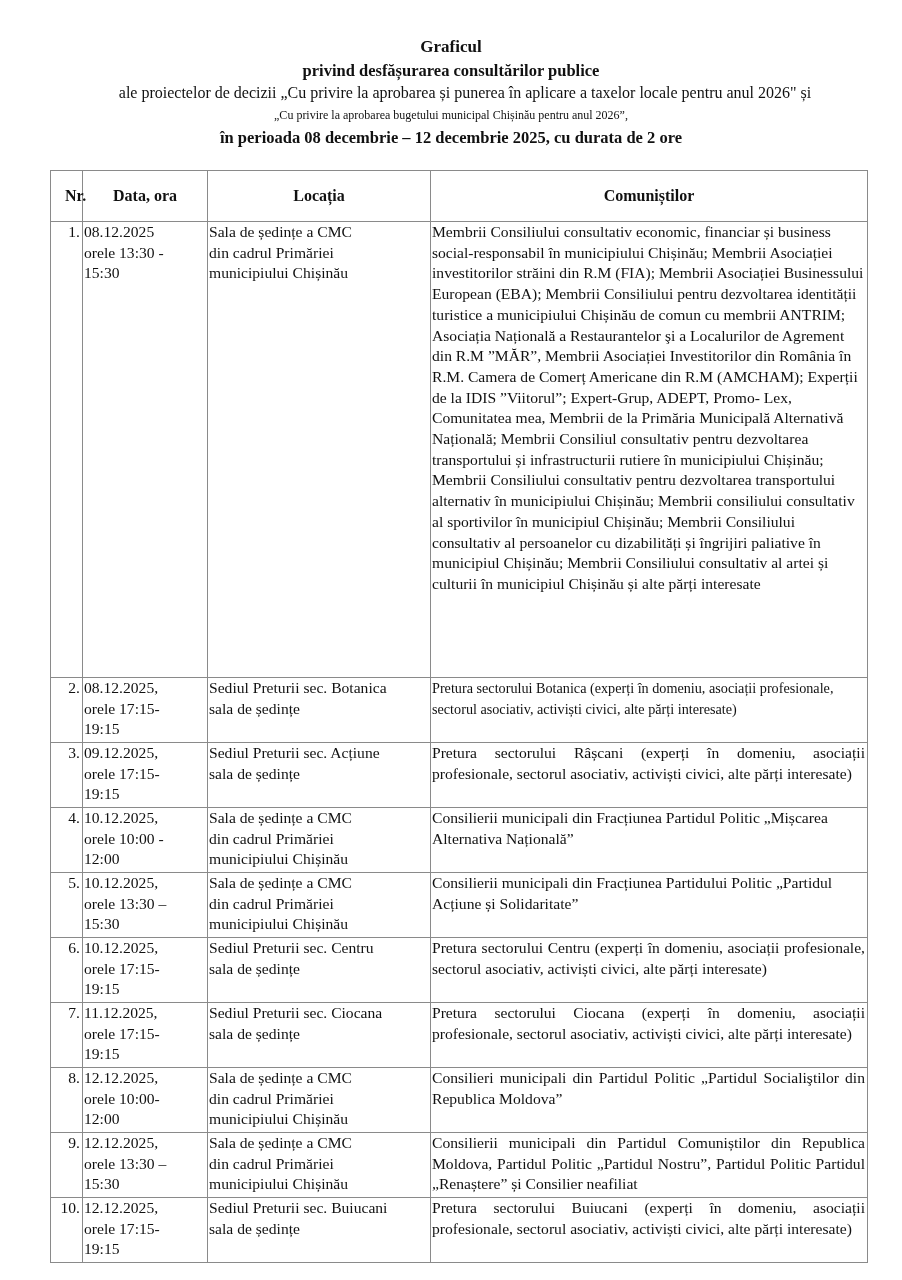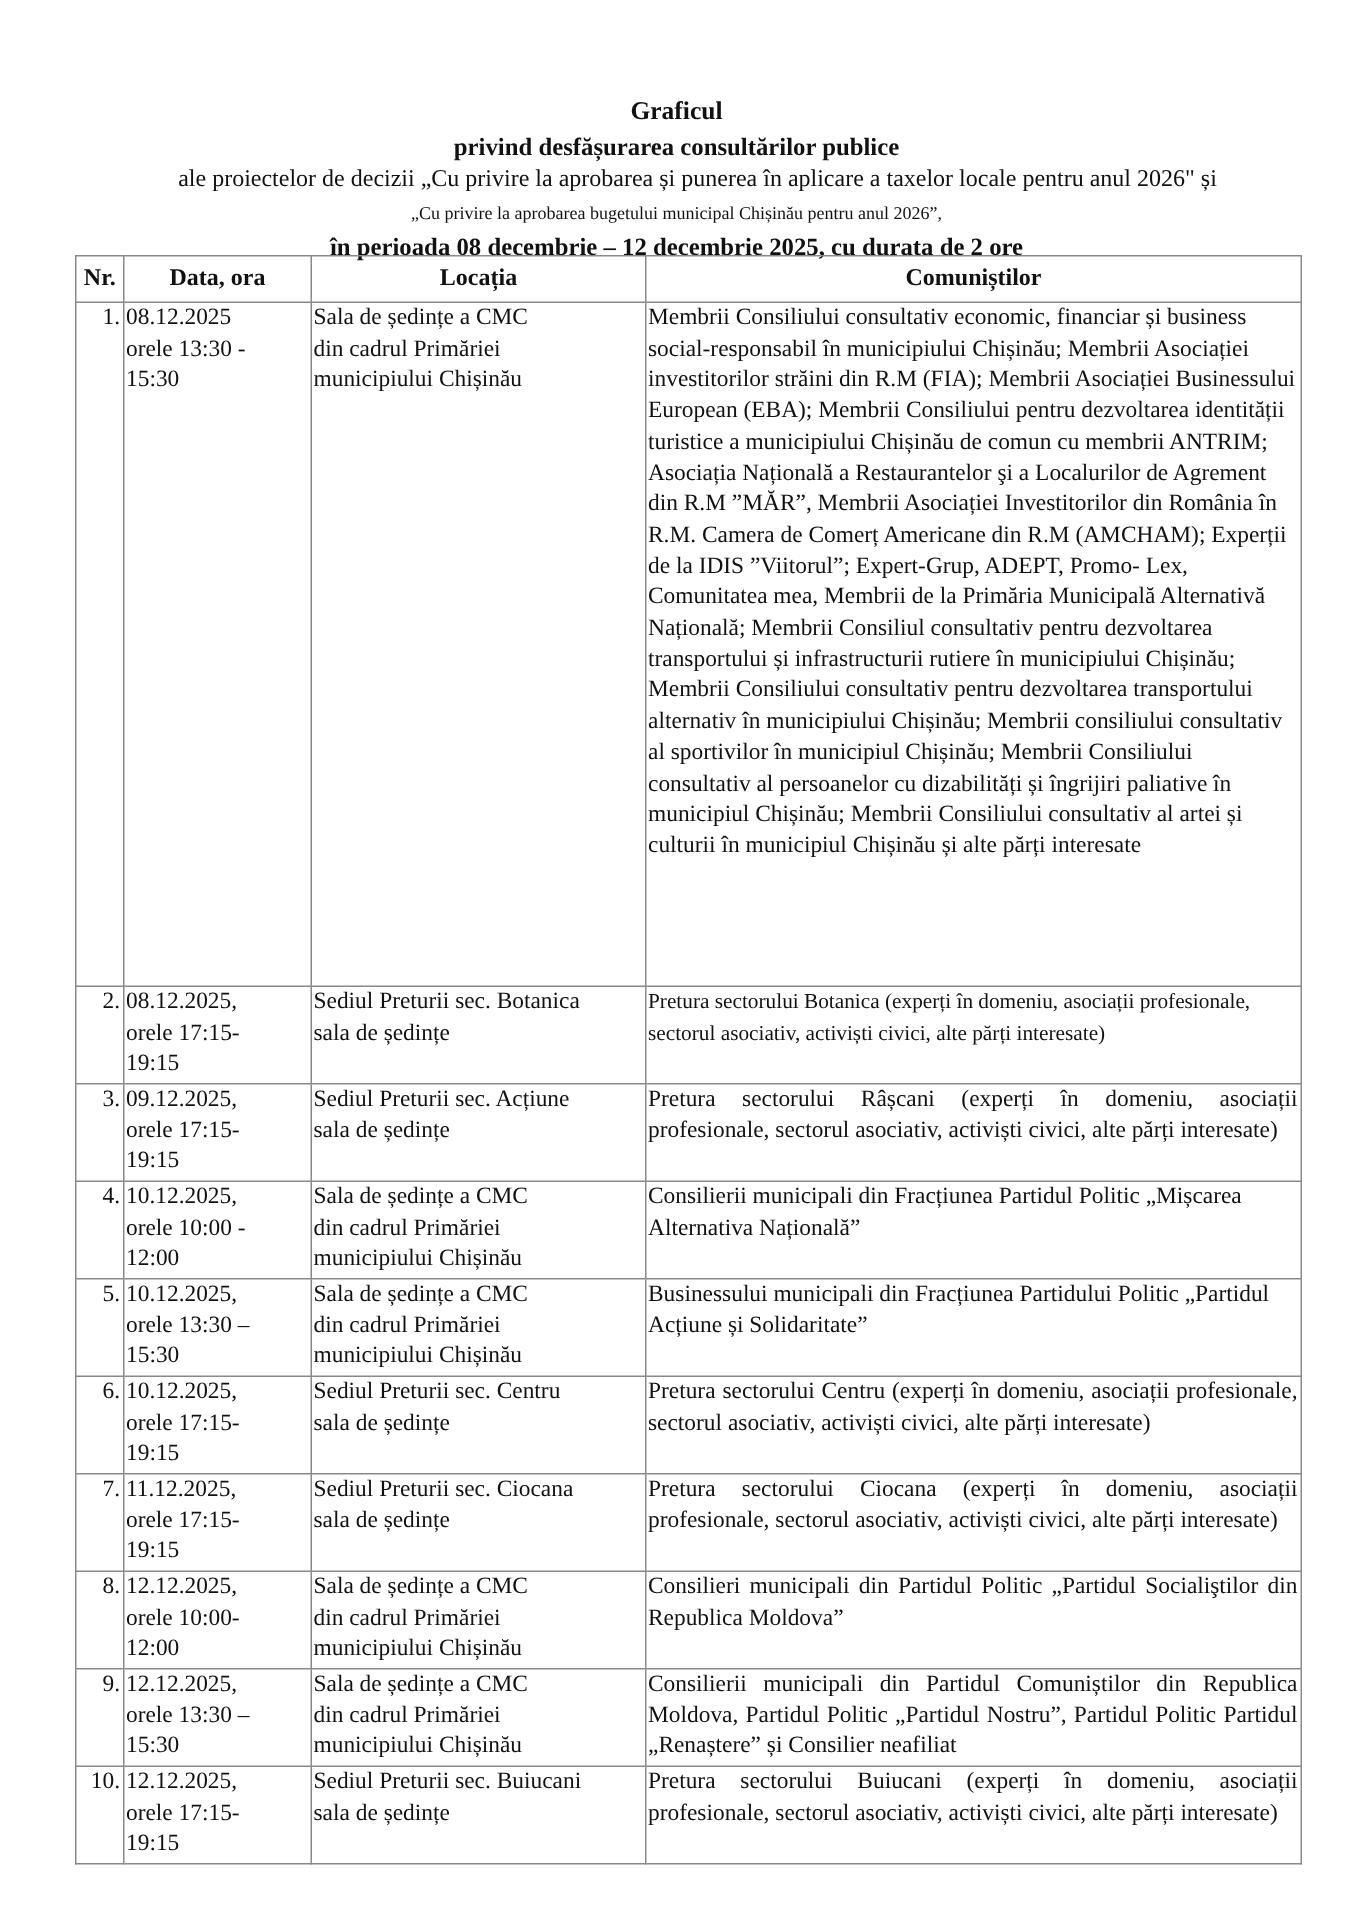--- a/index.html
+++ b/index.html
@@ -1,36 +1,36 @@
 <!DOCTYPE html>
 <html><head>
   <meta charset="utf-8">
   <style>
     html, body { margin: 0; padding: 0; background: #ffffff; }
     body {
       width: 902px; height: 1280px; overflow: hidden; position: relative;
       font-family: "Liberation Serif", serif; color: #111;
     }
-    .header { position: absolute; left: 0; top: 63px; width: 902px; text-align: center; }
+    .header { position: absolute; left: 0; top: 36px; width: 902px; text-align: center; }
     .header .t1 { font-weight: bold; font-size: 17px; line-height: 22px; height: 22px; }
     .header .t2 { font-weight: bold; font-size: 16.5px; line-height: 22px; height: 22px; margin-top: 2px; }
     .header .t3 { font-size: 16px; line-height: 22px; height: 22px; text-align: center; }
     .header .t4 { font-size: 12px; line-height: 22px; height: 22px; }
     .header .t5 { font-weight: bold; font-size: 16.5px; line-height: 24px; height: 24px; }
     .header .t3 { padding-left: 28px; }
 
     table.sched {
       position: absolute; left: 50px; top: 170px; width: 817px;
       border-collapse: collapse; table-layout: fixed;
       font-size: 15.6px; line-height: 20.7px;
     }
     table.sched td, table.sched th {
       border: 1.5px solid #8a8a8a; vertical-align: top; padding: 0 2px 0 1px;
     }
-    table.sched th { font-weight: bold; text-align: center; font-size: 16px; line-height: 22px; padding: 4px; }
+    table.sched th { font-weight: bold; text-align: center; font-size: 16px; line-height: 22px; padding: 14px; }
     col.c-nr { width: 32px; }
     col.c-date { width: 125px; }
     col.c-loc { width: 223px; }
     col.c-part { width: 437px; }
     td.nr { text-align: right; padding-right: 4px; }
     td.part-small { font-size: 14.2px; line-height: 20.7px; }
     td.just { text-align: justify; text-align-last: left; }
   </style>
 </head>
 <body>
@@ -122,21 +122,21 @@
     <td style="height: 64px;">
       <div>10.12.2025,</div>
       <div>orele 13:30 –</div>
       <div>15:30</div>
     </td>
     <td style="height: 64px;">
           <div>Sala de ședințe a CMC</div>
           <div>din cadrul Primăriei</div>
           <div>municipiului Chișinău</div>
         </td>
-    <td style="height: 64px;">Businessului municipali din Fracțiunea Partidului Politic „Partidul Acțiune   și   Solidaritate”</td>
+    <td style="height: 64px;">Consilierii municipali din Fracțiunea Partidului Politic „Partidul Acțiune   și   Solidaritate”</td>
   </tr>
 
   <tr>
     <td class="nr" style="height: 64px;">6.</td>
     <td style="height: 64px;">
       <div>10.12.2025,</div>
       <div>orele 17:15-</div>
       <div>19:15</div>
     </td>
     <td style="height: 64px;">

